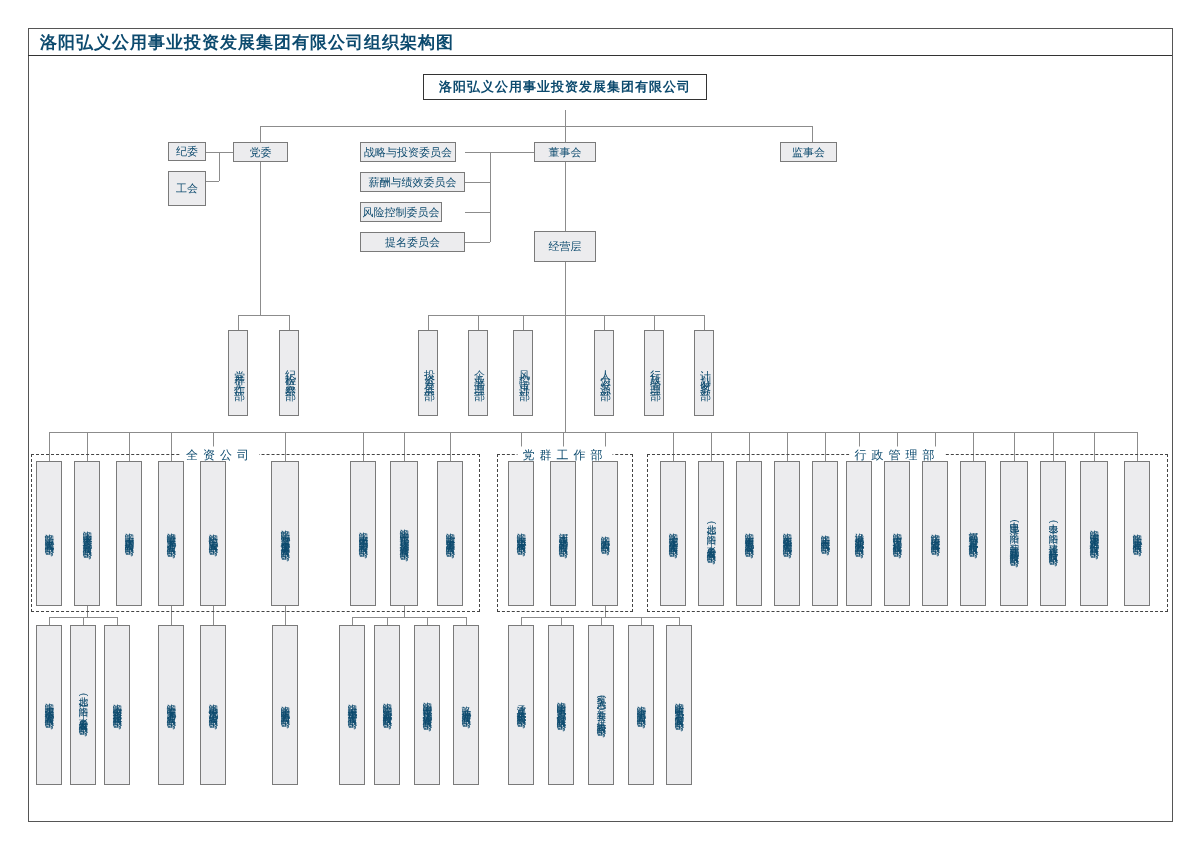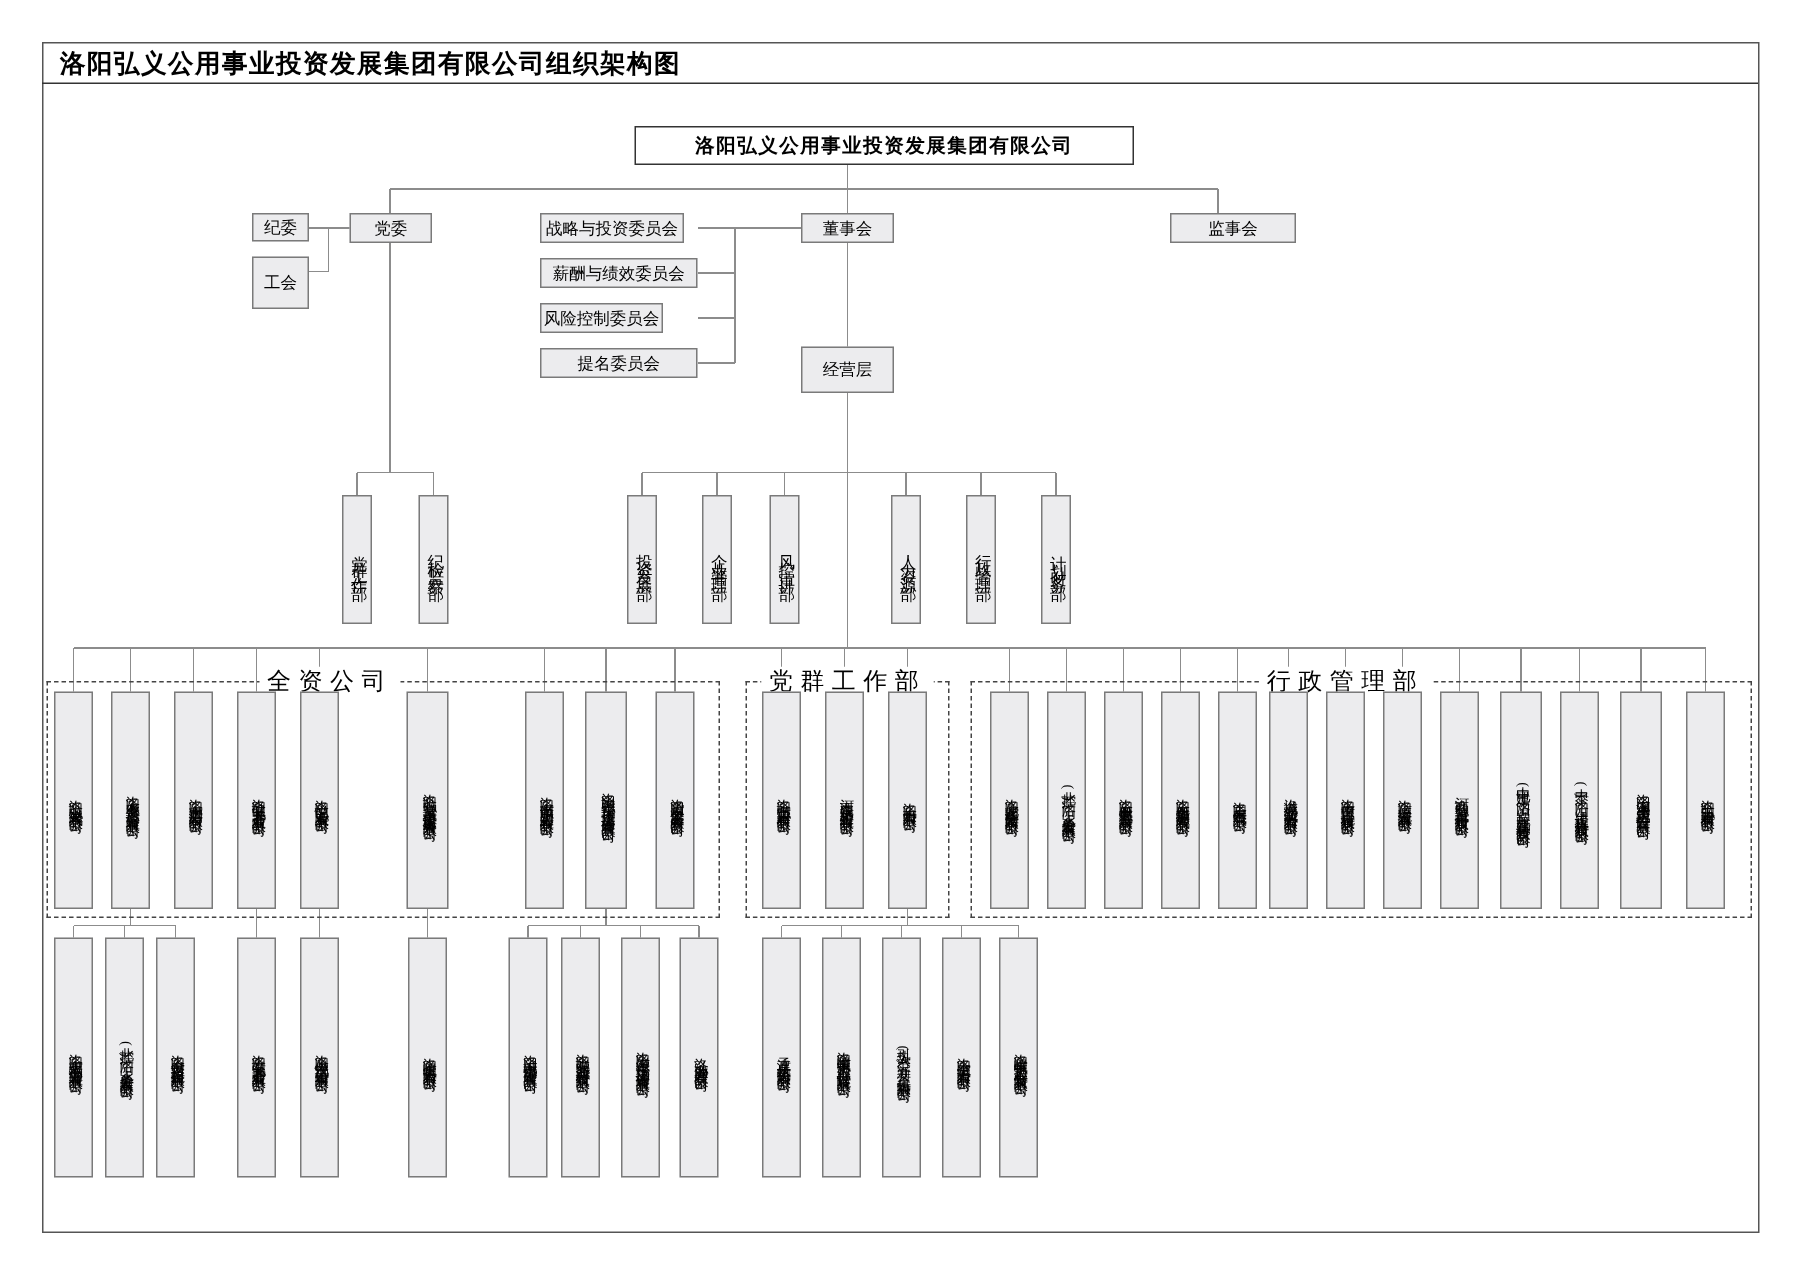--- a/index.html
+++ b/index.html
@@ -1,18 +1,18 @@
 <!DOCTYPE html>
 <html><head>
 <meta charset="utf-8">
 <style>
   html,body{margin:0;padding:0;background:#ffffff;}
   .page{
     position:relative;width:1200px;height:849px;background:#ffffff;
-    font-family:Liberation Serif, serif;color:#000000;overflow:hidden;
+    font-family:Liberation Mono, monospace;color:#0c4a6e;overflow:hidden;
   }
   .frame{position:absolute;left:28px;top:28px;width:1143px;height:792px;border:1px solid #555;}
   .title{position:absolute;left:40px;top:31px;font-size:17px;font-weight:bold;letter-spacing:1px;}
   .title-rule{position:absolute;left:28px;top:55px;width:1144px;height:0;border-top:1px solid #333;}
   .connectors{position:absolute;left:0;top:0;}
   .hbox{
     position:absolute;background:#ececee;border:1px solid #7a7a7a;
     display:flex;align-items:center;justify-content:center;
     font-size:11px;white-space:nowrap;box-sizing:border-box;
   }
@@ -26,21 +26,21 @@
   }
   .r1{top:461px;height:145px;width:26px;}
   .r1 span{max-height:133px;}
   .r2{top:625px;height:160px;width:26px;}
   .r2 span{max-height:148px;}
   .dept{top:330px;height:86px;width:20px;}
   .dept span{font-size:11px;letter-spacing:5px;max-height:82px;}
   .group-frame{position:absolute;border:1px dashed #444;box-sizing:border-box;}
   .group-label{
     position:absolute;transform:translate(-50%,-50%);background:#ffffff;
-    padding:0 5px;font-size:16px;letter-spacing:5px;white-space:nowrap;text-align:center;
+    padding:0 5px;font-size:12px;letter-spacing:5px;white-space:nowrap;text-align:center;
   }
 </style>
 </head>
 <body>
 
 <div class="page">
 
   <div class="frame"></div>
   <div class="title">洛阳弘义公用事业投资发展集团有限公司组织架构图</div>
   <div class="title-rule"></div>
@@ -56,27 +56,27 @@
       M49 432 H1137
       M49 432 V461 M87 432 V461 M129 432 V461 M171 432 V461 M213 432 V461 M285 432 V461 M363 432 V461 M404 432 V461 M450 432 V461
       M521 432 V461 M563 432 V461 M605 432 V461
       M673 432 V461 M711 432 V461 M749 432 V461 M787 432 V461 M825 432 V461 M859 432 V461 M897 432 V461 M935 432 V461 M973 432 V461 M1014 432 V461 M1053 432 V461 M1094 432 V461 M1137 432 V461
       M87 606 V617 M49 617 H117 M49 617 V625 M83 617 V625 M117 617 V625
       M171 606 V625 M213 606 V625 M285 606 V625
       M404 606 V617 M352 617 H466 M352 617 V625 M387 617 V625 M427 617 V625 M466 617 V625
       M605 606 V617 M521 617 H679 M521 617 V625 M561 617 V625 M601 617 V625 M641 617 V625 M679 617 V625"></path>
   </svg>
 
-  <div class="hbox root" style="left:423px;top:84px;width:333px;height:26px">洛阳弘义公用事业投资发展集团有限公司</div>
+  <div class="hbox root" style="left:423px;top:74px;width:284px;height:26px">洛阳弘义公用事业投资发展集团有限公司</div>
 
   <div class="hbox" style="left:168px;top:142px;width:38px;height:19px">纪委</div>
   <div class="hbox" style="left:168px;top:171px;width:38px;height:35px">工会</div>
   <div class="hbox" style="left:233px;top:142px;width:55px;height:20px">党委</div>
   <div class="hbox" style="left:534px;top:142px;width:62px;height:20px">董事会</div>
-  <div class="hbox" style="left:780px;top:142px;width:84px;height:20px">监事会</div>
+  <div class="hbox" style="left:780px;top:142px;width:57px;height:20px">监事会</div>
   <div class="hbox" style="left:534px;top:231px;width:62px;height:31px">经营层</div>
 
   <div class="hbox" style="left:360px;top:142px;width:96px;height:20px">战略与投资委员会</div>
   <div class="hbox" style="left:360px;top:172px;width:105px;height:20px">薪酬与绩效委员会</div>
   <div class="hbox" style="left:360px;top:202px;width:82px;height:20px">风险控制委员会</div>
   <div class="hbox" style="left:360px;top:232px;width:105px;height:20px">提名委员会</div>
 
   <div class="vbox dept" style="left:228px">
       <span>党群工作部</span>
     </div>

